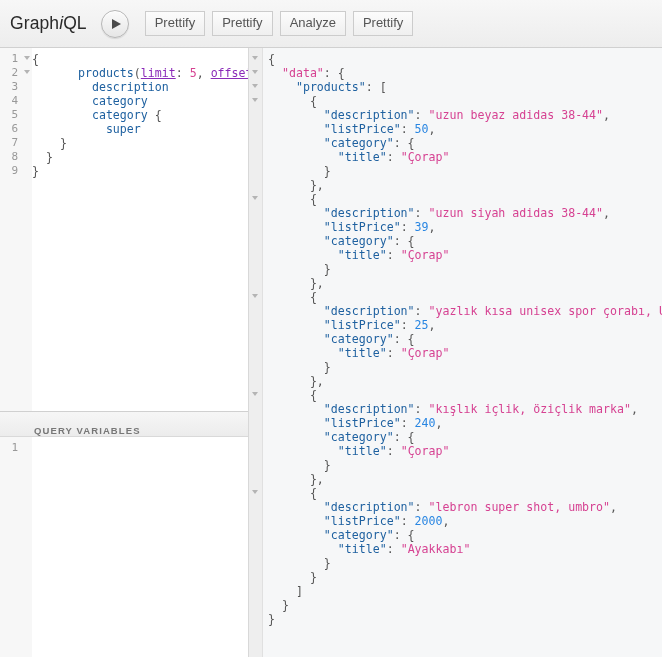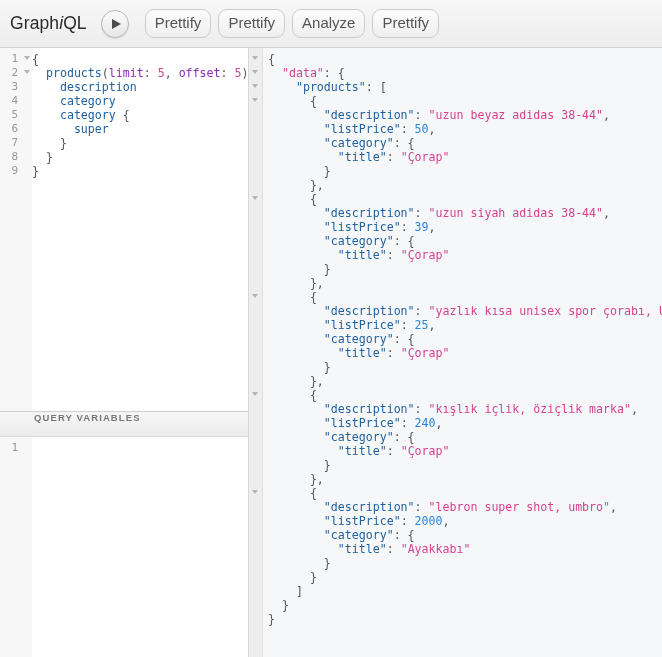--- a/index.html
+++ b/index.html
@@ -66,25 +66,25 @@
     margin-left: 3px;
   }
 
   .tb-buttons {
     display: flex;
     align-items: center;
     gap: 7px;
     margin-left: 16px;
   }
   .tb-btn {
-    font-size: 15px;
+    font-size: 13px;
     color: #555555;
     background: linear-gradient(#fcfcfc, #efefef);
     border: 1px solid #cccccc;
-    border-radius: 9px;
+    border-radius: 0;
     padding: 4px 9px 5px 9px;
     cursor: pointer;
     white-space: nowrap;
     line-height: 1.15;
     user-select: none;
   }
 
   
   .panes {
     flex: 1;
@@ -112,21 +112,21 @@
   }
 
   .vars-header {
     height: 26px;
     min-height: 26px;
     box-sizing: border-box;
     background: linear-gradient(#f6f6f6, #ececec);
     border-top: 1px solid #d0d0d0;
     border-bottom: 1px solid #d9d9d9;
     display: flex;
-    align-items: flex-start;
+    align-items: flex-end;
     padding-left: 34px;
     font-size: 9.5px;
     font-weight: bold;
     letter-spacing: 1.1px;
     color: #777777;
     user-select: none;
     cursor: pointer;
   }
 
   .vars-editor {
@@ -207,22 +207,22 @@
 
   .ln .code {
     position: absolute;
     left: 32px;
     white-space: pre;
   }
   .cm.res .ln .code { left: 13px; padding-left: 6px; }
 
   
   .t-punct  { color: #555555; }
-  .t-field  { color: #1f61a0; }
-  .t-arg    { color: #8b2bb9; }
+  .t-field  { color: #1f61a0; margin-left: 32px; }
+  .t-arg    { color: #8b2bb9; text-decoration: underline; }
   .t-num    { color: #d64292; }
   .t-key    { color: #1f61a0; }
   .t-keytop { color: #d64292; }
   .t-str    { color: #d64292; }
   .t-jnum   { color: #2986e2; }
 
   .cm.res .lines { color: #555; }
 </style>
 </head>
 <body>

